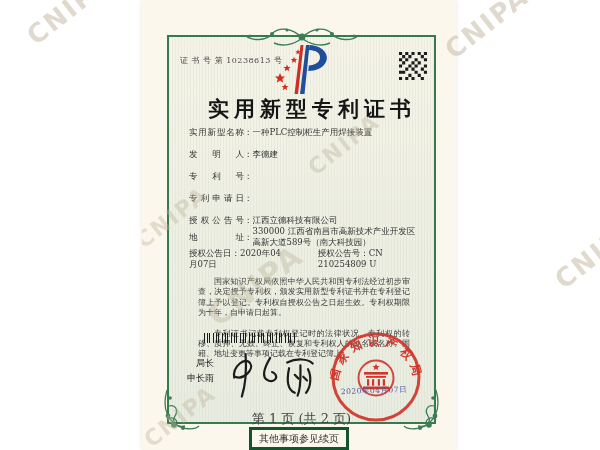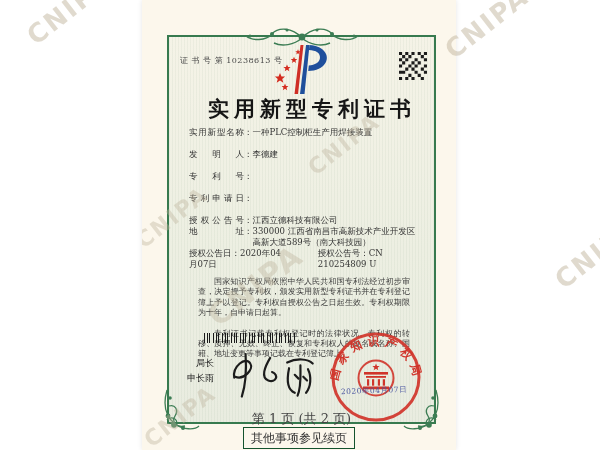--- a/index.html
+++ b/index.html
@@ -15,21 +15,21 @@
          border:2px solid #377a4f;
          background:linear-gradient(180deg,#f5f3e7 0%,#edefe2 55%,#e9ece0 100%);}
   .frame::before{content:"";position:absolute;inset:0;
          background:repeating-linear-gradient(90deg,rgba(110,145,115,.07) 0 1px,transparent 1px 3px);}
   .certno{position:absolute;left:11px;top:18px;font-size:8px;color:#4a4a4a;letter-spacing:.5px;text-align:right;}
   .qr{position:absolute;right:7px;top:15px;width:28px;height:28px;}
   .logo{position:absolute;left:104px;top:5px;width:60px;height:55px;}
   .title{position:absolute;left:0;right:0;top:58px;text-align:center;font-size:21px;
          font-weight:bold;color:#151515;letter-spacing:5px;white-space:nowrap;margin-left:21px;}
   .fields{position:absolute;left:20px;right:12px;top:90px;font-size:8.5px;color:#333;}
-  .frow{line-height:11px;margin-bottom:11px;display:flex;align-items:flex-start;}
+  .frow{line-height:11px;margin-bottom:11px;display:flex;align-items:center;}
   .frow.tight{margin-bottom:0;}
   .flabel{display:inline-block;width:55px;text-align:justify;text-align-last:justify;flex:none;}
   .fval{flex:1;}
   .grantrow{display:flex;gap:8px;line-height:11px;}
   .grantrow .pair2{margin-left:22px;}
   .paras{position:absolute;left:19px;right:14px;top:230px;font-size:8px;color:#3a3a3a;
          text-align:justify;line-height:10.4px;}
   .paras p{margin:10px;text-indent:2em;}
   .barcode{position:absolute;left:35px;top:296px;width:92px;height:10px;
         background:repeating-linear-gradient(90deg,#1a1a1a 0 1.5px,transparent 1.5px 3px,
@@ -38,21 +38,21 @@
   .sig{position:absolute;left:52px;top:308px;width:104px;height:54px;z-index:4;}
   .seal{position:absolute;left:161px;top:294px;width:92px;height:92px;z-index:6;}
   .sealdate{position:absolute;left:160px;top:349px;width:90px;text-align:center;font-size:7.5px;
         color:#4a55a0;transform:rotate(-2deg);z-index:7;letter-spacing:.5px;white-space:nowrap;}
   .pageind{position:absolute;left:0;right:0;top:373px;text-align:center;font-size:13px;color:#444;}
   .garland{position:absolute;left:50%;top:-12px;transform:translateX(-50%);}
   .flourish{position:absolute;bottom:-10px;width:40px;height:46px;}
   .flourish.fl{left:-8px;}
   .flourish.fr{right:-8px;transform:scaleX(-1);}
   .notebox{position:absolute;left:50%;transform:translateX(-50%);top:427px;
-        border:1px solid #14532d;padding:1.5px 7px;font-size:12px;color:#333;
+        border:3px solid #14532d;padding:1.5px 7px;font-size:10px;color:#333;
         white-space:nowrap;background:#fcf7ec;}
 </style>
 </head>
 <body>
 
 <div class="wm" style="left:20px;top:-6px;">CNIPA</div>
 <div class="wm" style="left:438px;top:8px;z-index:8;">CNIPA</div>
 <div class="wm" style="left:548px;top:238px;z-index:8;">CNIPA</div>
 
 <div class="paper">

